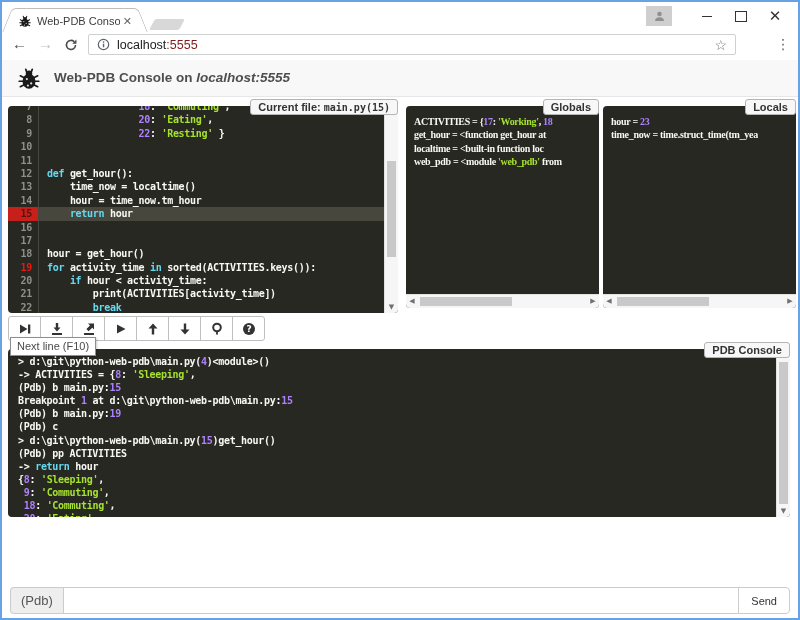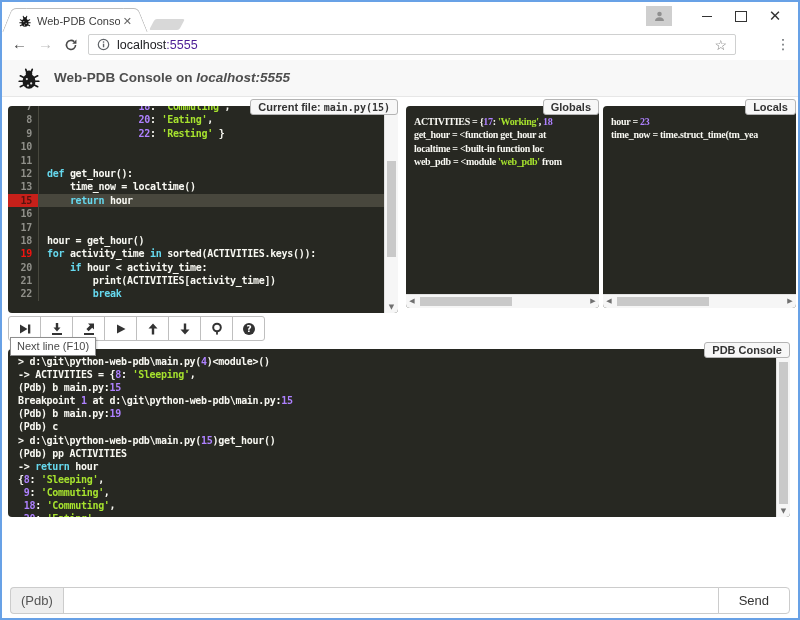--- a/index.html
+++ b/index.html
@@ -30,21 +30,21 @@
   .wb-close{font-size:15px;color:#333;}
   .navrow{position:absolute;top:29px;left:0;right:0;height:29px;background:#fff;border-bottom:1px solid #d6d6d6;}
   .nav-ic{position:absolute;top:4px;font-size:15px;font-weight:bold;color:#4a4a4a;}
   .nav-back{left:10px;}
   .nav-fwd{left:36px;color:#bdbdbd;}
   .nav-reload{left:62px;top:7px;}
   .urlbox{position:absolute;left:86px;top:3px;width:648px;height:21px;border:1px solid #cfd0d0;border-radius:2px;
        background:#fff;display:flex;align-items:center;padding:0 8px;box-sizing:border-box;}
   .url-info{margin-right:7px;display:flex;align-items:center;}
   .url-text{font-size:12.5px;color:#202124;}
-  .url-port{color:#4c1d95;}
+  .url-port{color:#7f1d1d;}
   .url-star{margin-left:auto;font-size:14px;color:#757575;}
   .nav-menu{position:absolute;right:8px;top:5px;font-size:14px;color:#5f6368;letter-spacing:0;}
   
   .page{position:absolute;top:58px;left:0;right:0;bottom:0;background:#fff;overflow:hidden;}
   .app-header{position:absolute;top:0;left:0;right:0;height:36px;background:#f8f8f8;border-bottom:1px solid #e7e7e7;}
   .app-logo{position:absolute;left:14px;top:5px;width:26px;height:26px;}
   .app-title{position:absolute;left:52px;top:10px;font-size:13.5px;font-weight:bold;color:#4e4e4e;}
   .app-title .host{font-style:italic;}
   
   .panel{position:absolute;background:#272822;border-radius:4px;color:#f8f8f2;
@@ -94,22 +94,22 @@
   
   #console-panel{left:6px;top:289px;width:782px;height:168px;}
   .console-body{position:absolute;left:0;top:0;right:13px;bottom:0;overflow:hidden;padding:6px 0 0 10px;border-radius:4px 0 0 4px;}
   .console-body .pline{height:13.1px;line-height:13.1px;}
   
   .promptrow{position:absolute;left:8px;right:8px;top:527px;height:27px;display:flex;}
   .addon{background:#eee;border:1px solid #ccc;border-right:none;border-radius:4px 0 0 4px;padding:0 10px;
        font-size:13px;color:#555;display:flex;align-items:center;}
   .pinput{flex:1;border:1px solid #ccc;padding:0 8px;font-size:13px;outline:none;border-radius:0;
        font-family:"Liberation Sans",sans-serif;}
-  .sendbtn{background:#fff;border:1px solid #ccc;margin-left:-1px;border-radius:0 4px 4px 0;padding:0 20px;
-       font-size:13px;color:#333;font-family:"Liberation Sans",sans-serif;}
+  .sendbtn{background:#fff;border:1px solid #ccc;margin-left:-1px;border-radius:0 4px 4px 0;padding:0 12px;
+       font-size:11px;color:#333;font-family:"Liberation Sans",sans-serif;}
 </style>
 </head>
 <body>
 
 <div class="titlebar">
   <div class="tab">
     <div class="tab-inner">
       <svg class="tab-fav" viewBox="0 0 24 24">
         <g stroke="#1a1a1a" stroke-width="1.8" stroke-linecap="round">
           <line x1="4" y1="10" x2="8" y2="12"></line>
@@ -202,20 +202,21 @@
     </div>
     <div class="code-scroll">
       <div class="code-lines">
           <div class="crow"><span class="ln">7</span><span class="lc"><span>                </span><span class="tok-n">18</span><span>: </span><span class="tok-s">'Commuting'</span><span>,</span></span></div>
           <div class="crow"><span class="ln">8</span><span class="lc"><span>                </span><span class="tok-n">20</span><span>: </span><span class="tok-s">'Eating'</span><span>,</span></span></div>
           <div class="crow"><span class="ln">9</span><span class="lc"><span>                </span><span class="tok-n">22</span><span>: </span><span class="tok-s">'Resting'</span><span> }</span></span></div>
           <div class="crow"><span class="ln">10</span><span class="lc"></span></div>
           <div class="crow"><span class="ln">11</span><span class="lc"></span></div>
           <div class="crow"><span class="ln">12</span><span class="lc"><span class="tok-k">def</span><span> get_hour():</span></span></div>
           <div class="crow"><span class="ln">13</span><span class="lc"><span>    time_now = localtime()</span></span></div>
+          <div class="crow"><span class="ln">14</span><span class="lc"><span>    hour = time_now.tm_hour</span></span></div>
           <div class="crow cur"><span class="ln curn">15</span><span class="lc"><span>    </span><span class="tok-k">return</span><span> hour</span></span></div>
           <div class="crow"><span class="ln">16</span><span class="lc"></span></div>
           <div class="crow"><span class="ln">17</span><span class="lc"></span></div>
           <div class="crow"><span class="ln">18</span><span class="lc"><span>hour = get_hour()</span></span></div>
           <div class="crow"><span class="ln bp">19</span><span class="lc"><span class="tok-k">for</span><span> activity_time </span><span class="tok-k">in</span><span> sorted(ACTIVITIES.keys()):</span></span></div>
           <div class="crow"><span class="ln">20</span><span class="lc"><span>    </span><span class="tok-k">if</span><span> hour &lt; activity_time:</span></span></div>
           <div class="crow"><span class="ln">21</span><span class="lc"><span>        print(ACTIVITIES[activity_time])</span></span></div>
           <div class="crow"><span class="ln">22</span><span class="lc"><span>        </span><span class="tok-k">break</span></span></div>
         </div>
     </div>

